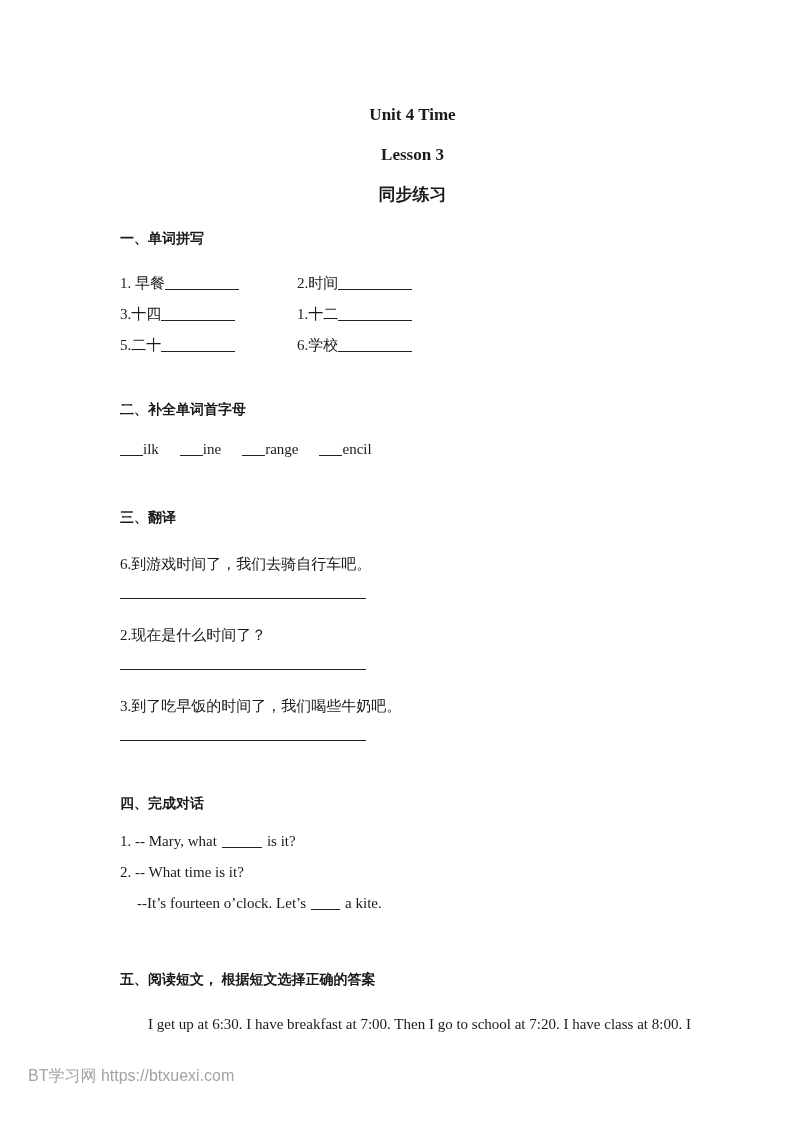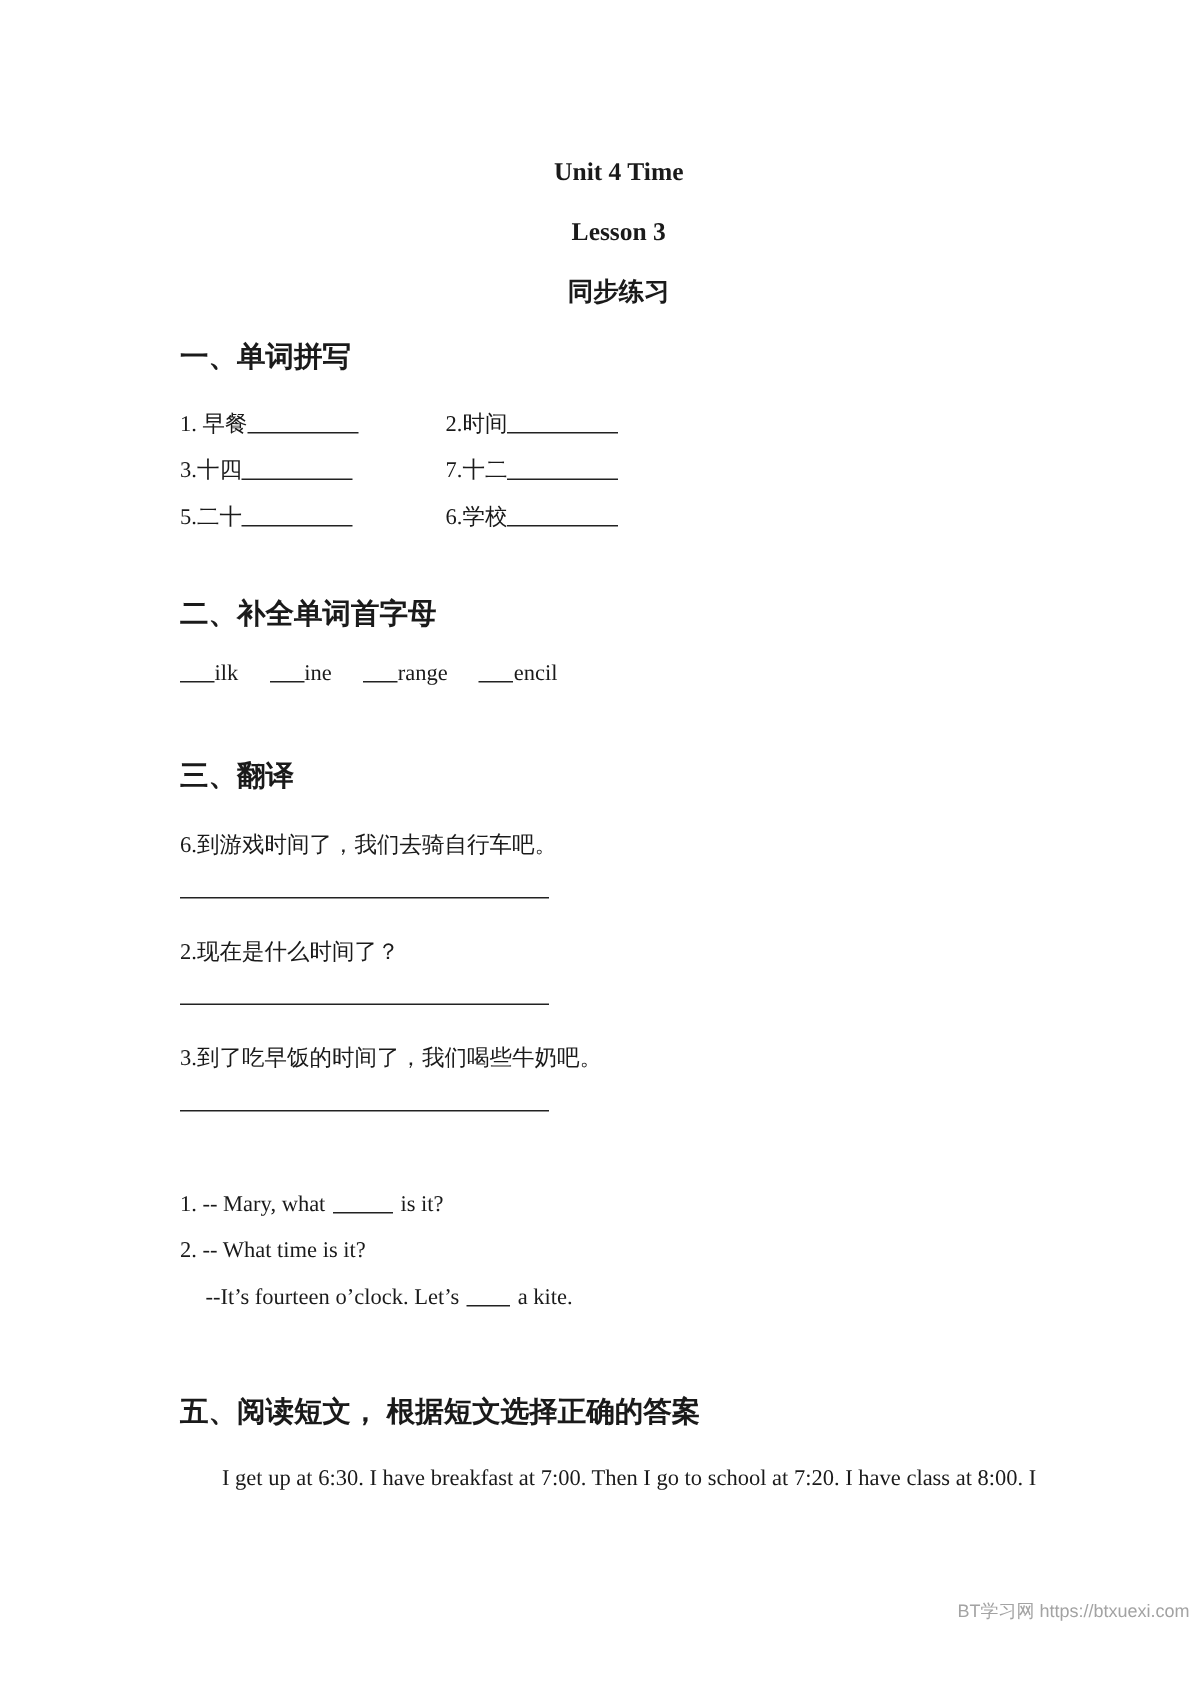--- a/index.html
+++ b/index.html
@@ -18,21 +18,21 @@
   }
   .title-line{
     text-align:center;
     font-weight:bold;
     font-size:17px;
     line-height:22px;
     margin:0 0 18px 0;
   }
   .section-heading{
     font-weight:bold;
-    font-size:19px;
+    font-size:14px;
     line-height:21px;
     margin:0;
     font-family:Liberation Serif, serif;
   }
   
   .spelling-grid{
     display:grid;
     grid-template-columns:177px auto;
     row-gap:11px;
     margin-top:24px;
@@ -85,24 +85,25 @@
     padding-left:28px;
     line-height:20px;
     font-size:15px;
     white-space:nowrap;
   }
   
   .footer{
     position:absolute;
     left:0;right:0;
     top:1066px;
-    text-align:right;
+    text-align:left;
     color:#a3a3a3;
-    font-size:12px;
+    font-size:16px;
     font-family:"Liberation Sans","DejaVu Sans",sans-serif;
+    padding-left:28px;
   }
 </style>
 </head>
 <body>
 
 <div class="page">
   <div class="content">
 
     <div class="title-line">Unit 4 Time</div>
     <div class="title-line">Lesson 3</div>
@@ -113,21 +114,21 @@
       <div class="spelling-item">
         <span>1. 早餐</span><span class="blank blank-w72"></span>
       </div>
       <div class="spelling-item">
         <span>2.时间</span><span class="blank blank-w72"></span>
       </div>
       <div class="spelling-item">
         <span>3.十四</span><span class="blank blank-w72"></span>
       </div>
       <div class="spelling-item">
-        <span>7.十二</span><span class="blank blank-w72"></span>
+        <span>1.十二</span><span class="blank blank-w72"></span>
       </div>
       <div class="spelling-item">
         <span>5.二十</span><span class="blank blank-w72"></span>
       </div>
       <div class="spelling-item">
         <span>6.学校</span><span class="blank blank-w72"></span>
       </div>
     </div>
 
     <div class="sec2">
@@ -147,20 +148,21 @@
       <div class="answer-line"></div>
 
       <div class="trans-item">2.现在是什么时间了？</div>
       <div class="answer-line"></div>
 
       <div class="trans-item">3.到了吃早饭的时间了，我们喝些牛奶吧。</div>
       <div class="answer-line"></div>
     </div>
 
     <div class="sec4">
+      <div class="section-heading">四、完成对话</div>
       <div class="dialog-lines">
 
         <div class="dialog-line">
           <span>1. -- Mary, what</span><span class="blank blank-mid"></span><span>is it?</span>
         </div>
 
 
         <div class="dialog-line">
           <span>2. -- What time is it?</span>
         </div>

